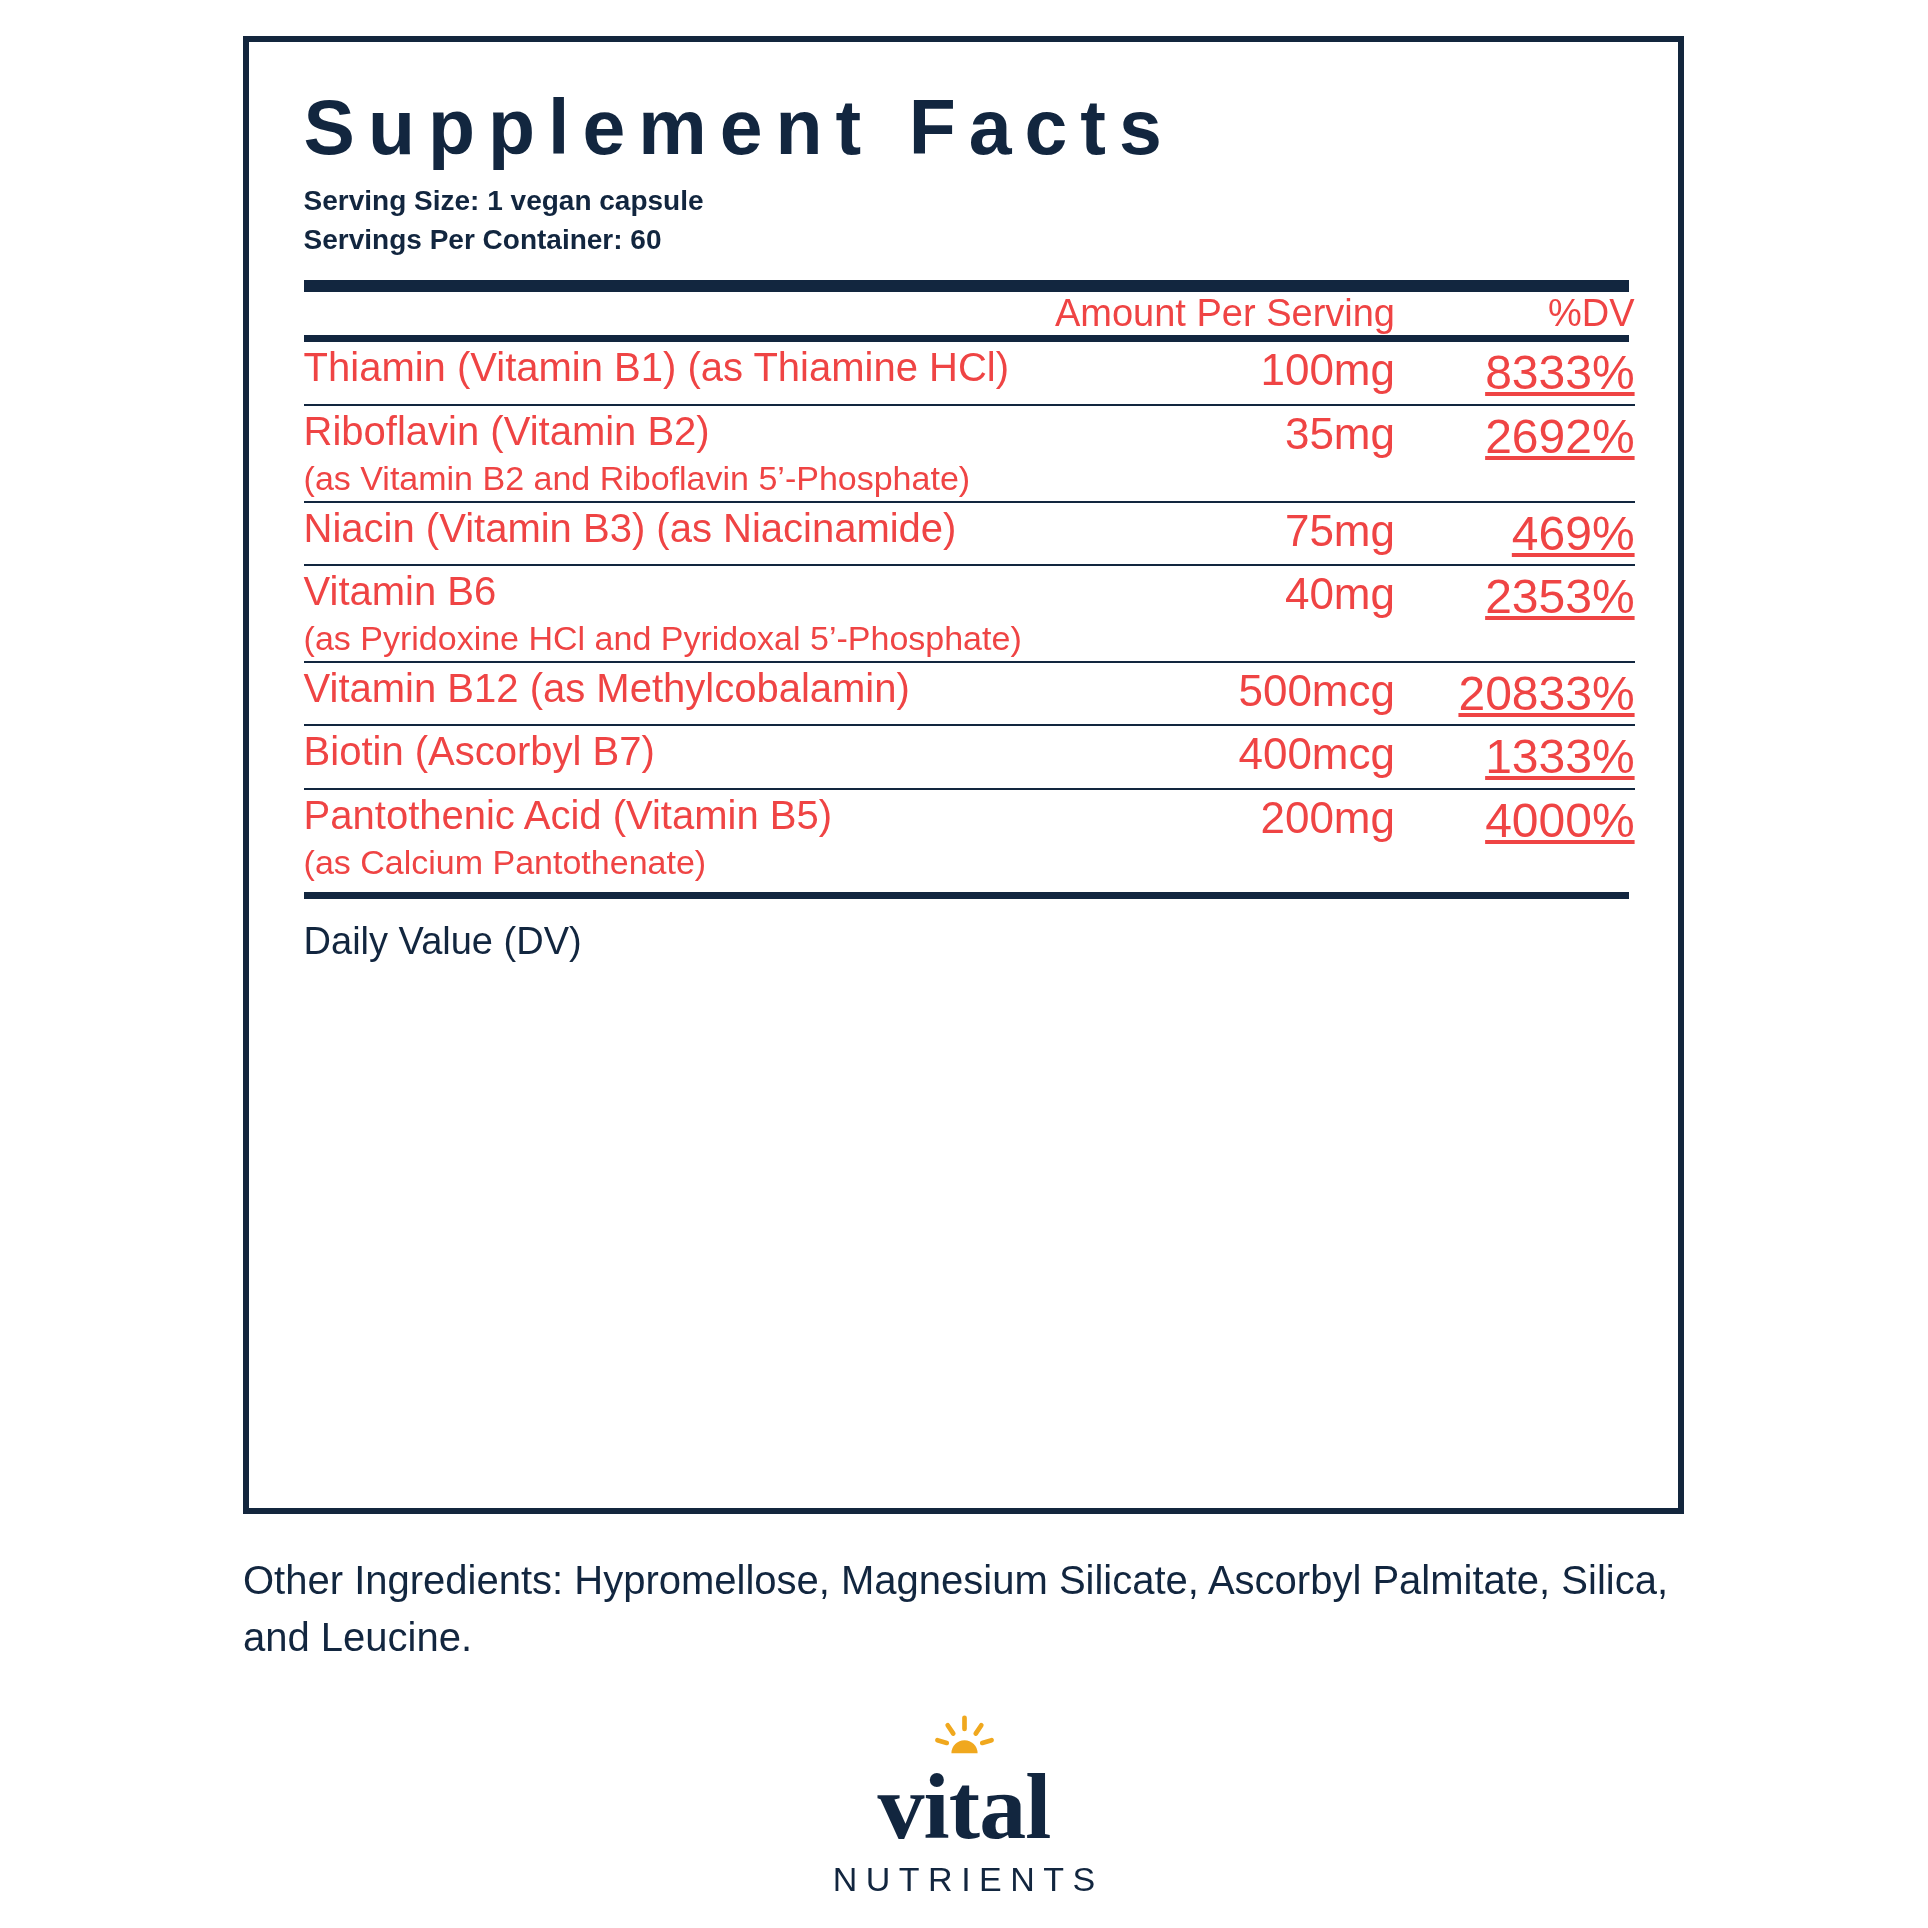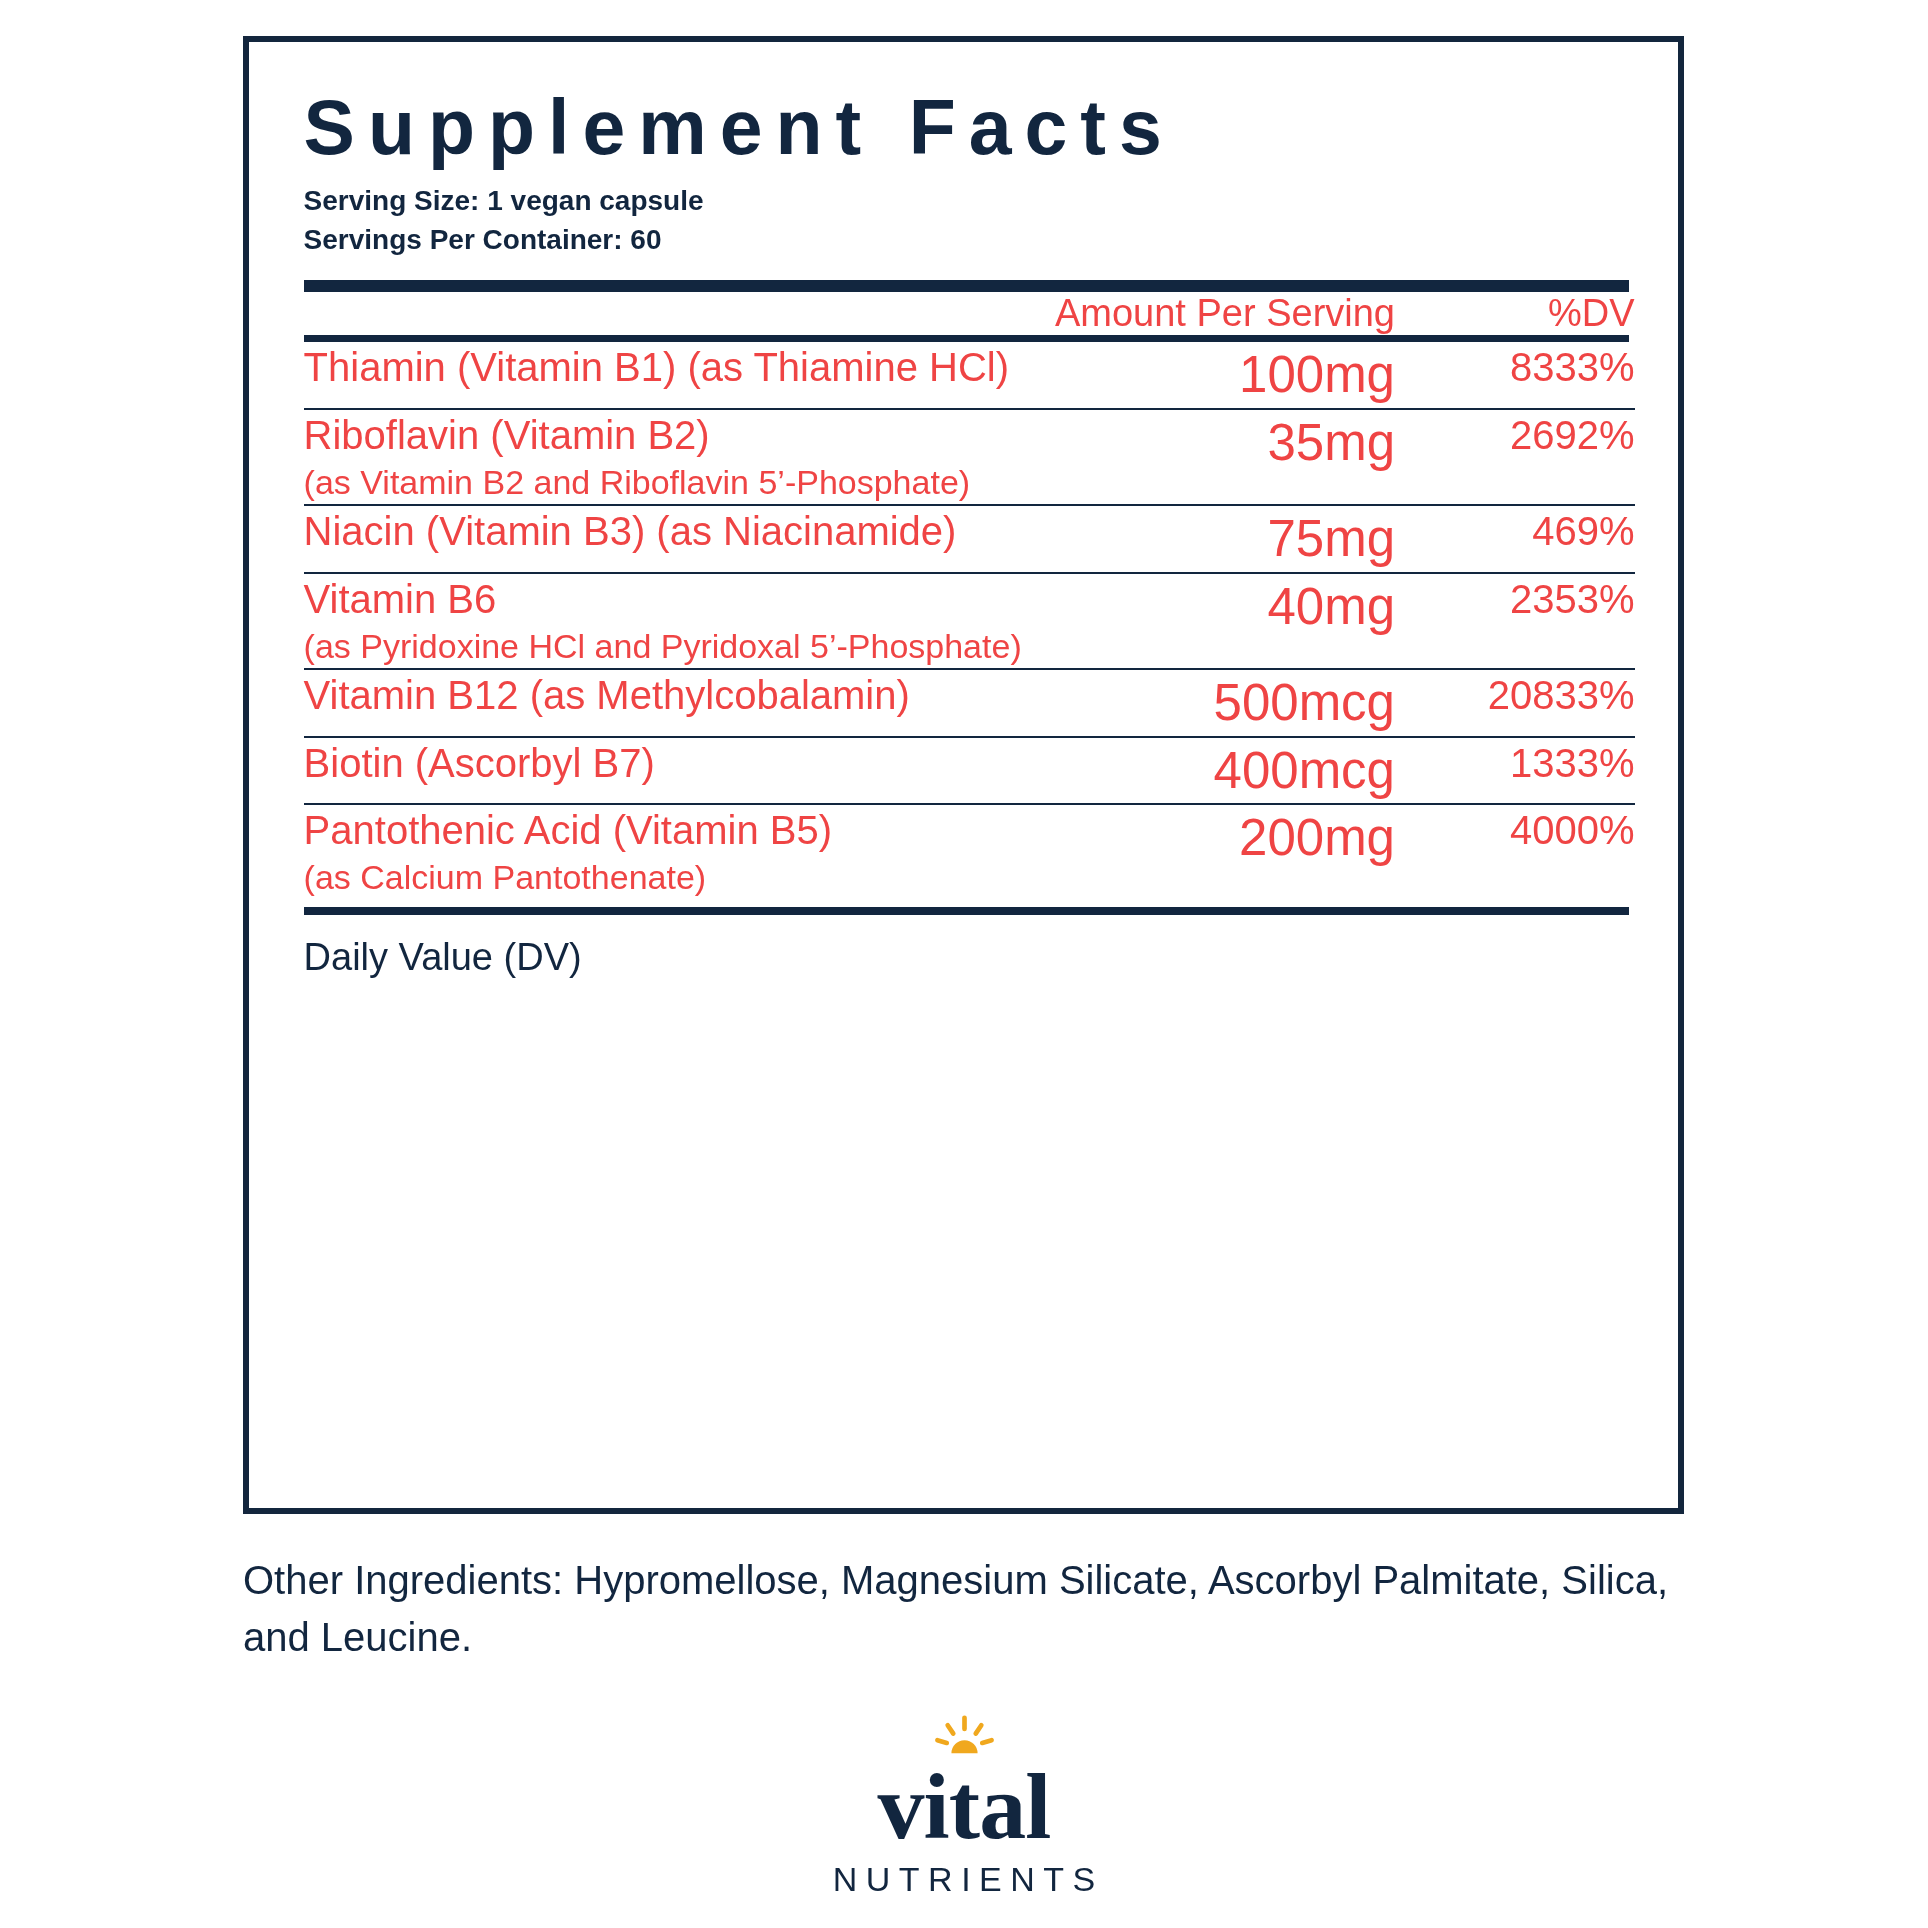--- a/index.html
+++ b/index.html
@@ -98,23 +98,23 @@
   .row td {
     padding-top: 13px;
     padding-bottom: 13px;
     border-top: 2.8px solid #12263f;
     line-height: 1.28;
   }
   .row.first td { border-top: none; }
   .row td.amt, .row td.dv { text-align: right; white-space: nowrap; }
   .nutrient-main { font-size: 40px; }
   .nutrient-sub  { font-size: 34px; }
-  .amt-main { font-size: 51px; }
+  .amt-main { font-size: 44px; }
   .amt-sub  { font-size: 34px; }
-  .dv-main  { font-size: 40px; }
+  .dv-main  { font-size: 48px; text-decoration: underline; }
 
   .daily-value {
     font-size: 38px;
     margin-top: 21px;
     margin-left: 5.6px;
     color: #12263f;
   }
 
   
   .other-ing {

